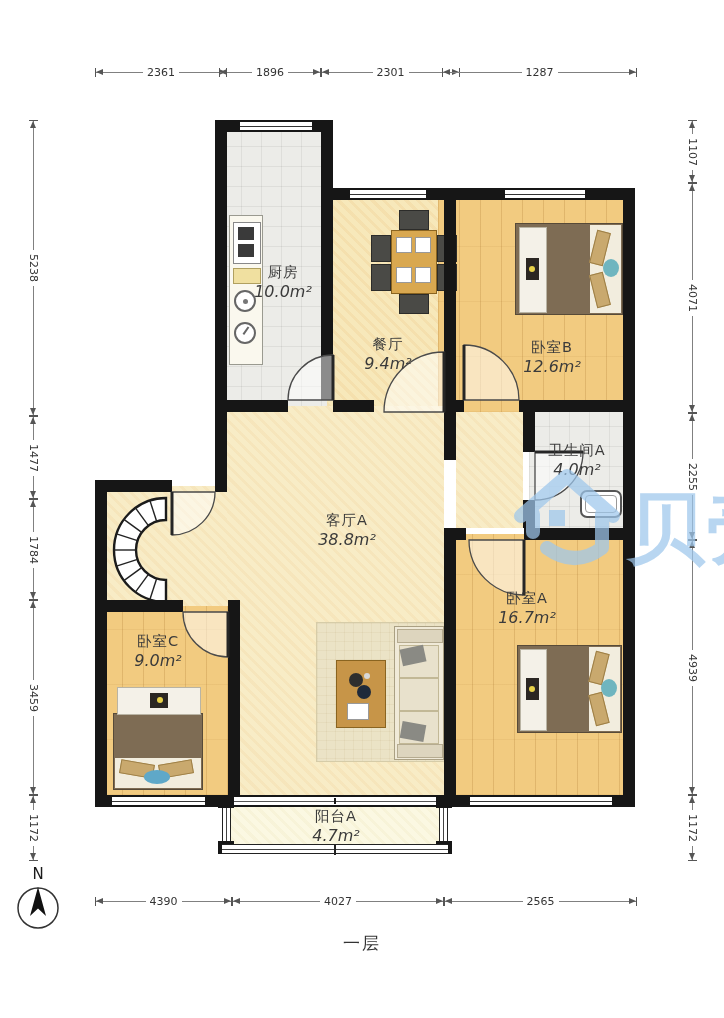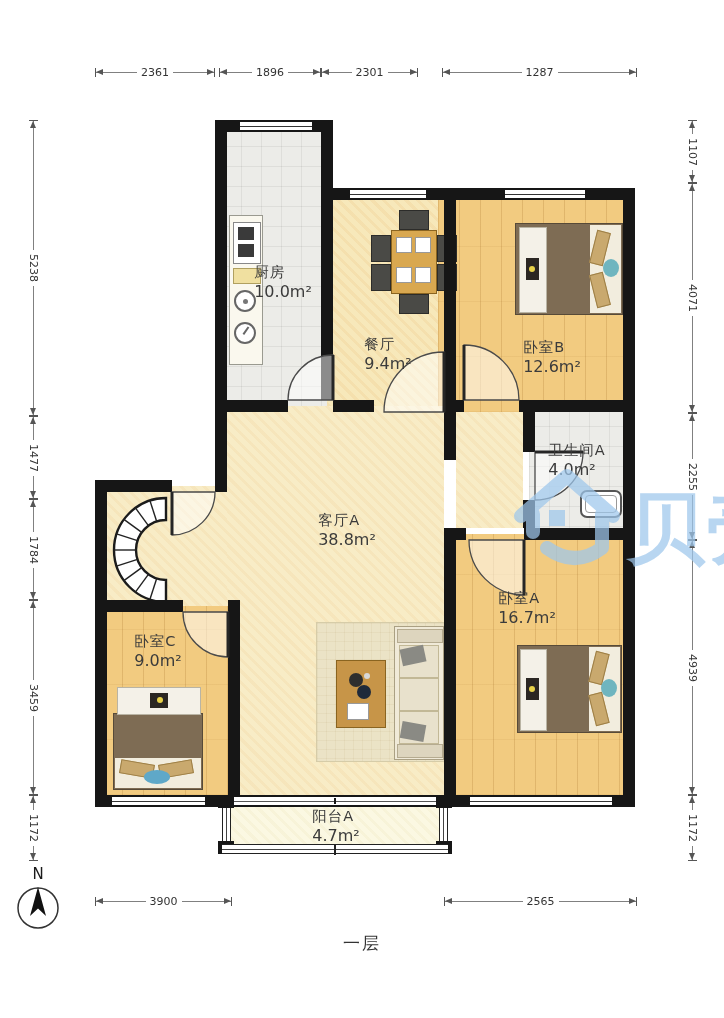--- a/index.html
+++ b/index.html
@@ -30,23 +30,23 @@
         background-size:1px 100%;background-position:center;background-repeat:no-repeat;}
   .slider{position:absolute;height:12px;background:#fff;border-top:2px solid #161616;border-bottom:2px solid #161616;
         box-sizing:border-box;z-index:4;background-image:linear-gradient(#555,#555);
         background-size:100% 1px;background-position:center;background-repeat:no-repeat;}
   .post{position:absolute;background:#161616;z-index:4;}
   .bframe{position:absolute;background:#fff;z-index:4;box-sizing:border-box;}
   
   .fur{position:absolute;z-index:2;}
   .abs{position:absolute;}
   
-  .rlabel{position:absolute;z-index:6;transform:translate(-50%,-50%);color:#3b3b3b;white-space:nowrap;}
+  .rlabel{position:absolute;z-index:6;transform:translate(-50%,-50%);text-align:center;color:#3b3b3b;white-space:nowrap;}
   .rlabel .nm{font-size:14.5px;line-height:20px;letter-spacing:1px;}
-  .rlabel .ar{font-size:16px;line-height:20px;}
+  .rlabel .ar{font-size:16px;line-height:20px;font-style:italic;}
   
   .dimh{position:absolute;height:14px;z-index:2;}
   .dimh::before{content:'';position:absolute;left:1px;right:1px;top:6.5px;height:1px;background:#808080;}
   .dimv{position:absolute;width:14px;z-index:2;}
   .dimv::before{content:'';position:absolute;top:1px;bottom:1px;left:6.5px;width:1px;background:#808080;}
   .dlabel{position:absolute;left:50%;top:50%;transform:translate(-50%,-50%);background:#fff;
           padding:0 4px;font-size:11px;color:#333;white-space:nowrap;}
   .dimv .dlabel{transform:translate(-50%,-50%) rotate(90deg);}
   .tkl,.tkr{position:absolute;width:1px;height:9px;top:2.5px;background:#555;}
   .tkl{left:0}.tkr{right:0}
@@ -278,53 +278,60 @@
   </div>
   <div class="rlabel" style="left:158px;top:651px">
     <div class="nm">卧室C</div>
       <div class="ar">9.0m²</div>
   </div>
   <div class="rlabel" style="left:336px;top:826px">
     <div class="nm">阳台A</div>
       <div class="ar">4.7m²</div>
   </div>
 
-  <div class="dimh" style="left:95px;top:65px;width:120px">
+  <div class="dimh" style="left:95px;top:65px;width:132px">
     <i class="tkl"></i>
       <i class="al"></i>
       <span class="dlabel">2361</span>
       <i class="ar2"></i>
       <i class="tkr"></i>
     </div>
   <div class="dimh" style="left:219px;top:65px;width:102px">
     <i class="tkl"></i>
       <i class="al"></i>
       <span class="dlabel">1896</span>
       <i class="ar2"></i>
       <i class="tkr"></i>
     </div>
-  <div class="dimh" style="left:321px;top:65px;width:97px">
+  <div class="dimh" style="left:321px;top:65px;width:139px">
     <i class="tkl"></i>
       <i class="al"></i>
       <span class="dlabel">2301</span>
       <i class="ar2"></i>
       <i class="tkr"></i>
     </div>
   <div class="dimh" style="left:442px;top:65px;width:195px">
     <i class="tkl"></i>
       <i class="al"></i>
       <span class="dlabel">1287</span>
       <i class="ar2"></i>
       <i class="tkr"></i>
     </div>
 
   <div class="dimh" style="left:95px;top:894px;width:137px">
     <i class="tkl"></i>
       <i class="al"></i>
-      <span class="dlabel">3900</span>
+      <span class="dlabel">4390</span>
+      <i class="ar2"></i>
+      <i class="tkr"></i>
+    </div>
+  <div class="dimh" style="left:232px;top:894px;width:212px">
+    <i class="tkl"></i>
+      <i class="al"></i>
+      <span class="dlabel">4027</span>
       <i class="ar2"></i>
       <i class="tkr"></i>
     </div>
   <div class="dimh" style="left:444px;top:894px;width:193px">
     <i class="tkl"></i>
       <i class="al"></i>
       <span class="dlabel">2565</span>
       <i class="ar2"></i>
       <i class="tkr"></i>
     </div>

